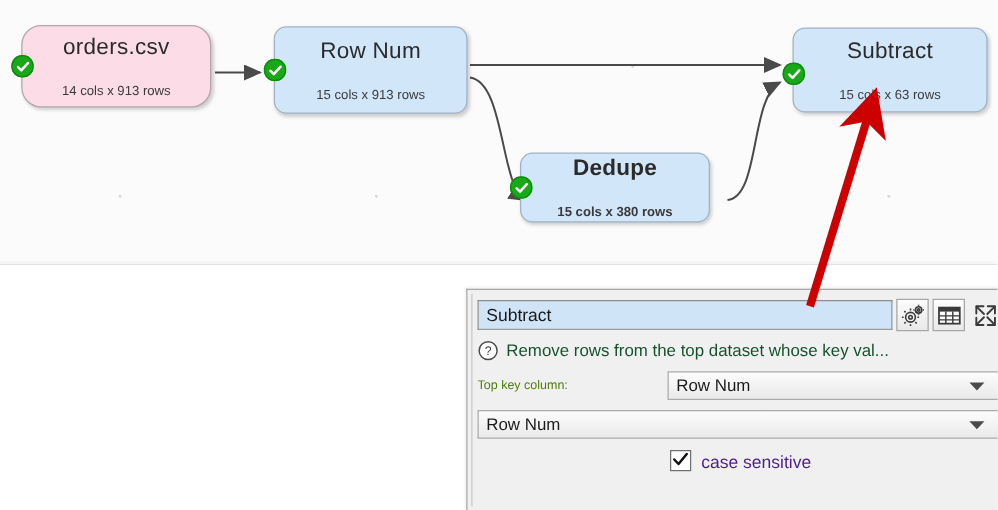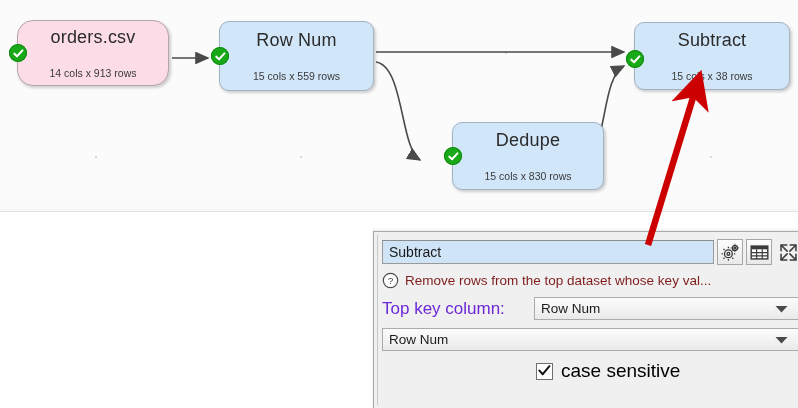--- a/index.html
+++ b/index.html
@@ -163,34 +163,34 @@
     gap: 6px;
     margin-top: 7px;
     padding-right: 6px;
   }
   .help-icon {
     flex: none;
     width: 17px; height: 17px;
   }
   .desc-text {
     font-size: 13.5px;
-    color: #7f1d1d;
+    color: #14532d;
     white-space: nowrap;
     overflow: hidden;
   }
 
   .field-row {
     display: flex;
     align-items: center;
     margin-top: 8px;
     padding-right: 0;
   }
   .field-label {
-    font-size: 17px;
-    color: #6d28d9;
+    font-size: 10px;
+    color: #4d7c0f;
     white-space: nowrap;
     flex: none;
   }
   .field-label.l1 { width: 152px; }
   .field-label.l2 { width: 152px; }
 
   .combo {
     flex: 1 1 auto;
     height: 23px;
     box-sizing: border-box;
@@ -220,22 +220,22 @@
     width: 17px; height: 17px;
     box-sizing: border-box;
     border: 1px solid #6f6f6f;
     background: #ffffff;
     display: flex;
     align-items: center;
     justify-content: center;
     flex: none;
   }
   .cbox-label {
-    font-size: 19px;
-    color: #000000;
+    font-size: 14px;
+    color: #4c1d95;
     margin-left: 8px;
     white-space: nowrap;
   }
 </style>
 </head>
 <body>
 
 <div id="canvas">
 
   <svg class="links" viewBox="0 0 798 211" preserveAspectRatio="none">
@@ -264,41 +264,41 @@
     <div class="sub">14 cols x 913 rows</div>
   </div>
 
   <div class="node op" style="left:219px; top:21px; width:155px; height:70px;">
     <div class="check">
       <svg width="11" height="11" viewBox="0 0 12 12">
           <path d="M1.5,6.2 L4.4,9 L10.3,2.6" stroke="#ffffff" stroke-width="2.2" fill="none" stroke-linecap="round" stroke-linejoin="round"></path>
         </svg>
     </div>
     <div class="title">Row Num</div>
-    <div class="sub">15 cols x 559 rows</div>
+    <div class="sub">15 cols x 913 rows</div>
   </div>
 
-  <div class="node op" style="left:452px; top:122px; width:152px; height:68px;">
+  <div class="node op" style="left:416px; top:122px; width:152px; height:56px;font-weight:bold;">
     <div class="check">
       <svg width="11" height="11" viewBox="0 0 12 12">
           <path d="M1.5,6.2 L4.4,9 L10.3,2.6" stroke="#ffffff" stroke-width="2.2" fill="none" stroke-linecap="round" stroke-linejoin="round"></path>
         </svg>
     </div>
     <div class="title">Dedupe</div>
-    <div class="sub">15 cols x 830 rows</div>
+    <div class="sub">15 cols x 380 rows</div>
   </div>
 
   <div class="node op" style="left:634px; top:22px; width:156px; height:68px;">
     <div class="check" style="top:36px;">
       <svg width="11" height="11" viewBox="0 0 12 12">
           <path d="M1.5,6.2 L4.4,9 L10.3,2.6" stroke="#ffffff" stroke-width="2.2" fill="none" stroke-linecap="round" stroke-linejoin="round"></path>
         </svg>
     </div>
     <div class="title">Subtract</div>
-    <div class="sub">15 cols x 38 rows</div>
+    <div class="sub">15 cols x 63 rows</div>
   </div>
 
 </div>
 
 <svg id="annot" viewBox="0 0 798 408">
   <defs>
     <marker id="redhead" markerWidth="6" markerHeight="6" refX="2.6" refY="3" orient="auto">
       <path d="M0,0 L6,3 L0,6 L1.6,3 Z" fill="#cc0000"></path>
     </marker>
   </defs>

